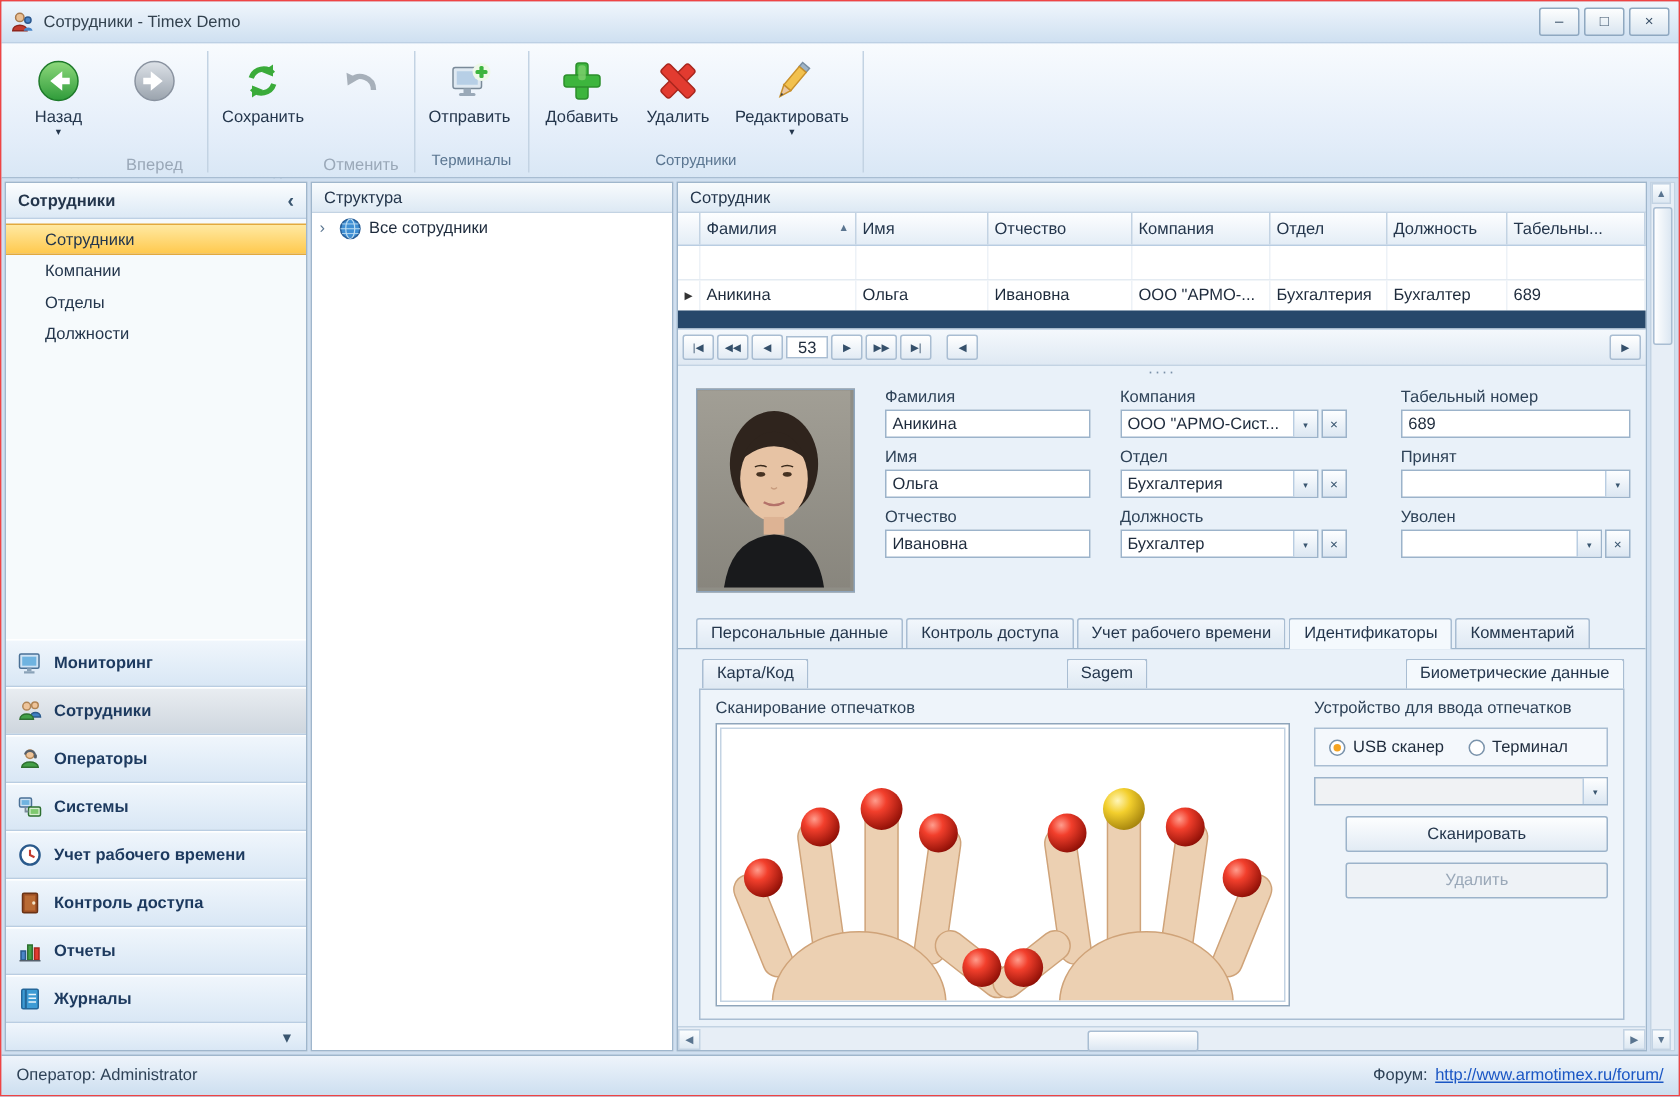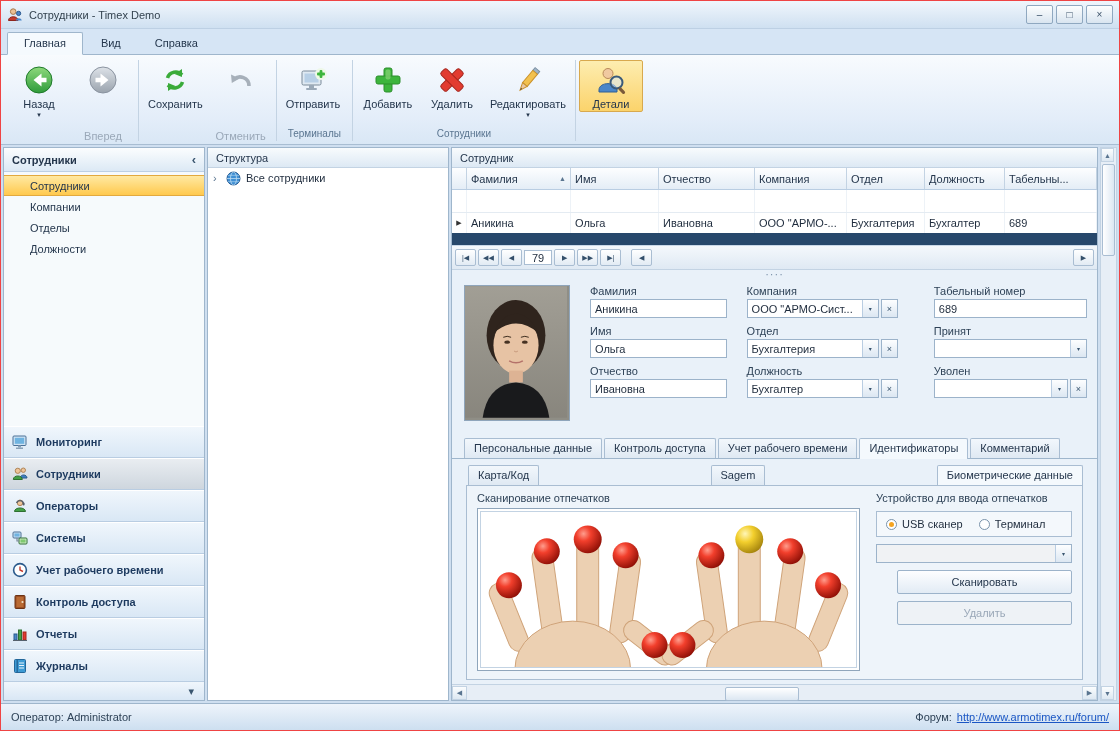--- a/index.html
+++ b/index.html
@@ -191,25 +191,20 @@
         </div>
       <div class="win-btn">
           <span>□</span>
         </div>
       <div class="win-btn">
           <span>×</span>
         </div>
     </div>
   </div>
 
-  <div class="tabrow">
-    <div class="rtab active">Главная</div>
-    <div class="rtab">Вид</div>
-    <div class="rtab">Справка</div>
-  </div>
 
   <div class="ribbon">
     <div class="rgroup">
       <div class="rgroup-buttons">
         <div class="rbtn">
           <span class="ricon">
             <svg viewBox="0 0 30 30" width="30" height="30">
                 <defs>
                   <linearGradient id="gBack" x1="0" y1="0" x2="0" y2="1">
                     <stop offset="0" stop-color="#8ed97c"></stop>
@@ -331,33 +326,20 @@
           </span>
           <span class="lbl">Редактировать</span>
           <span class="dd">▾</span>
         </div>
       </div>
       <div class="rgroup-label">Сотрудники</div>
     </div>
     <div class="rgsep"></div>
 
     <div class="rgroup">
-      <div class="rgroup-buttons">
-        <div class="rbtn selected">
-          <span class="ricon">
-            <svg viewBox="0 0 30 30" width="30" height="30">
-                <circle cx="12" cy="8.5" r="5" fill="#f0c9a0" stroke="#b98a5a"></circle>
-                <path d="M3 25 C3 16.5 21 16.5 21 25 L21 27 L3 27 Z" fill="#4a86c8" stroke="#2f5f95"></path>
-                <circle cx="20.5" cy="17.5" r="6" fill="rgba(215,233,250,0.55)" stroke="#3a5a7a" stroke-width="2"></circle>
-                <rect x="24.2" y="21.6" width="3.2" height="8" rx="1.6" transform="rotate(-45 25.8 25.6)" fill="#7a5a3a"></rect>
-              </svg>
-          </span>
-          <span class="lbl">Детали</span>
-        </div>
-      </div>
       <div class="rgroup-label"></div>
     </div>
   </div>
 
   <div class="main">
 
     <div class="sidebar">
       <div class="side-header">
         <span>Сотрудники</span>
         <span class="side-collapse">‹</span>
@@ -525,21 +507,21 @@
         <div class="gcell w5">Бухгалтер</div>
         <div class="gcell w6">689</div>
       </div>
 
       <div class="row-dark"></div>
 
       <div class="pager">
         <div class="pager-btn">|◀</div>
         <div class="pager-btn">◀◀</div>
         <div class="pager-btn">◀</div>
-        <div class="pager-num">79</div>
+        <div class="pager-num">53</div>
         <div class="pager-btn">▶</div>
         <div class="pager-btn">▶▶</div>
         <div class="pager-btn">▶|</div>
         <div class="pager-track">
           <div class="pager-btn">◀</div>
         </div>
         <div class="pager-btn">▶</div>
       </div>
 
       <div class="splitter">····</div>

